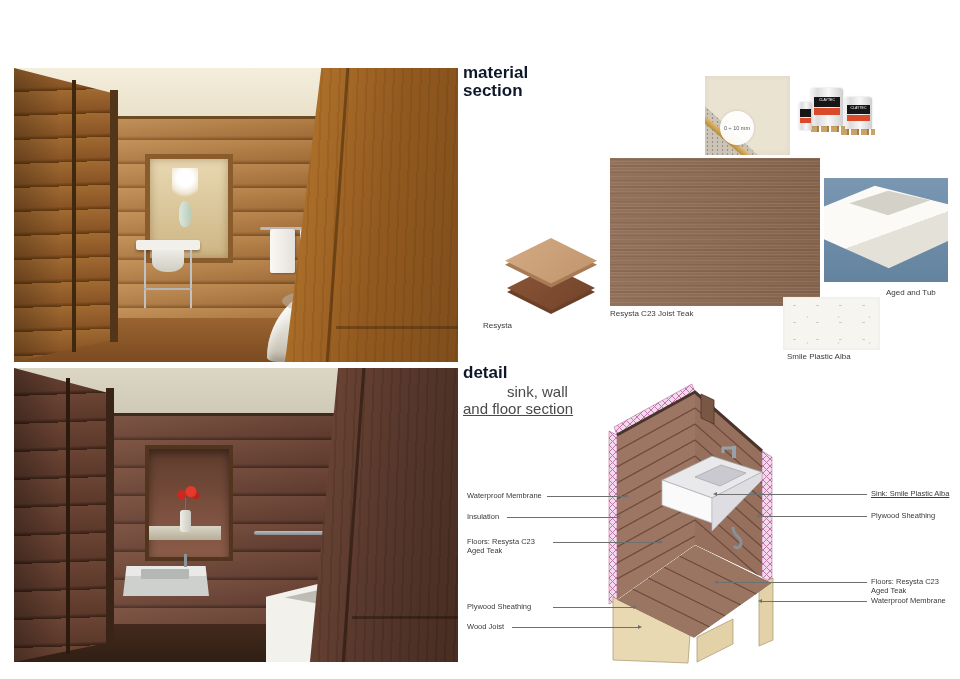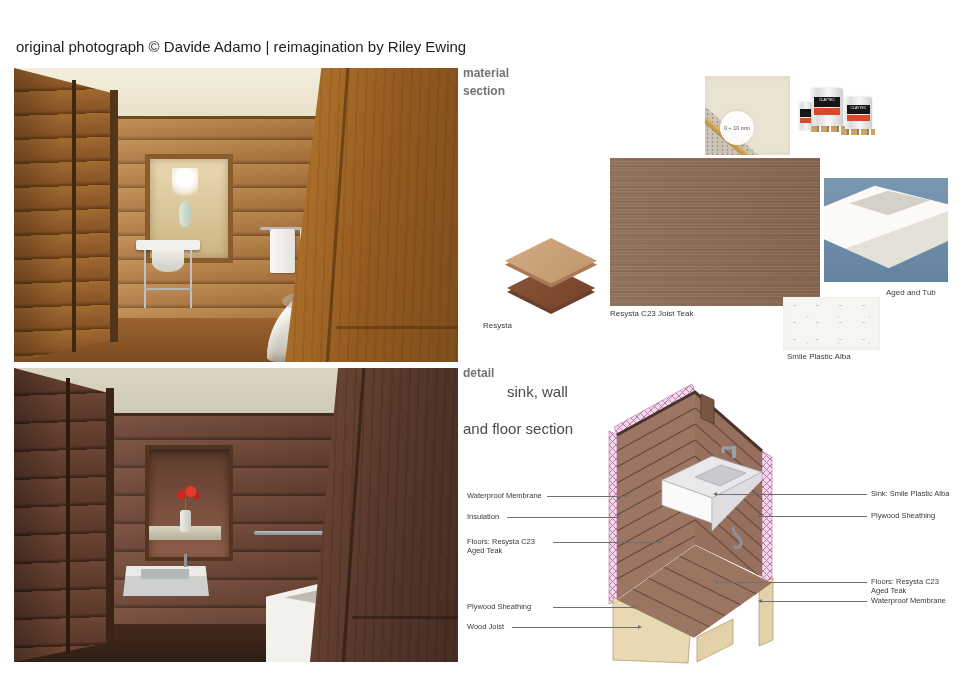--- a/index.html
+++ b/index.html
@@ -6,21 +6,21 @@
   .board{
     position:relative;width:960px;height:679px;background:#ffffff;
     font-family:"Liberation Sans", sans-serif;color:#1a1a1a;overflow:hidden;
     margin:0 auto;
   }
   .abs{position:absolute;}
   
   .title{left:16px;top:9px;font-size:19px;font-weight:700;letter-spacing:-0.2px;color:#111;}
   .subtitle{left:16px;top:38px;font-size:15px;font-weight:400;color:#222;}
   
-  .sec-head{font-size:12px;font-weight:700;color:#737373;line-height:18px;}
+  .sec-head{font-size:17px;font-weight:700;color:#0f172a;line-height:18px;}
   .sec-sub{font-size:15px;font-weight:400;color:#4a4a4a;line-height:17px;}
   
   .photo{width:444px;height:294px;overflow:hidden;background:#b5793f;}
   .photo *{position:absolute;}
   
   .swatch-label{font-size:8px;color:#3a3a3a;}
   .clay-sample{background:#eae3d2;overflow:hidden;box-shadow:inset 0 0 6px rgba(0,0,0,.06);}
   .clay-plaster{clip-path:polygon(0 38%,62% 100%,0 100%);
      background:#ccc4b6;
      background-image:radial-gradient(#9d9283 1px, transparent 1.2px);
@@ -44,21 +44,20 @@
   .dlbl{font-size:7.5px;line-height:9px;color:#3a3a3a;}
   .leader{height:0;border-top:1px solid #6f6f6f;}
   .arr-r{width:0;height:0;border-top:2.5px solid transparent;border-bottom:2.5px solid transparent;border-left:4.5px solid #6f6f6f;}
   .arr-l{width:0;height:0;border-top:2.5px solid transparent;border-bottom:2.5px solid transparent;border-right:4.5px solid #6f6f6f;}
 </style>
 </head>
 <body>
 
 <div class="board">
 
-  <div class="abs subtitle">original photograph © Davide Adamo | reimagination by Riley Ewing</div>
 
   <div class="abs photo" style="left:14px;top:68px;" title="original photograph: wood-paneled bathroom with window, pedestal sink and freestanding tub">
 
     <div style="left:0;top:48px;width:100%;height:208px;
       background:
         linear-gradient(90deg, rgba(255,244,214,.20), rgba(0,0,0,.10) 85%),
         repeating-linear-gradient(180deg,#c08749 0px,#ab7036 20px,#86521f 23px,#764618 24px);"></div>
 
     <div style="left:0;top:250px;width:100%;height:44px;
       background:linear-gradient(180deg,#9a6431,#7b4a20);"></div>
@@ -205,21 +204,21 @@
       clip-path:polygon(8% 45%,50% 8%,96% 36%,50% 80%);
       background:#d4d2c8;"></div>
   </div>
   <div class="abs swatch-label" style="left:886px;top:288px;">Aged and Tub</div>
 
   <div class="abs smile" style="left:783px;top:297px;width:97px;height:53px;"></div>
   <div class="abs swatch-label" style="left:787px;top:352px;">Smile Plastic Alba</div>
 
   <div class="abs sec-head" style="left:463px;top:364px;">detail</div>
   <div class="abs sec-sub" style="left:463px;top:383px;margin-left:44px;">sink, wall</div>
-  <div class="abs sec-sub" style="left:463px;top:420px;">and floor section</div>
+  <div class="abs sec-sub" style="left:463px;top:400px;text-decoration:underline;">and floor section</div>
 
   <svg class="abs" style="left:595px;top:382px;" width="200" height="295" viewBox="0 0 200 295" xmlns="http://www.w3.org/2000/svg">
     <defs>
       <pattern id="insul" width="7" height="7" patternUnits="userSpaceOnUse">
         <rect width="7" height="7" fill="#f2d9ee"></rect>
         <path d="M0 0L7 7 M7 0L0 7" stroke="#c573a8" stroke-width="1" fill="none"></path>
       </pattern>
       <clipPath id="clipL">
           <polygon points="100,10 22,53 22,218 100,163"></polygon>
         </clipPath>
@@ -299,21 +298,21 @@
   <div class="abs arr-r" style="left:659px;top:540px;"></div>
 
   <div class="abs dlbl" style="left:467px;top:602px;width:84px;">Plywood Sheathing</div>
   <div class="abs leader" style="left:553px;top:607px;width:80px;"></div>
   <div class="abs arr-r" style="left:633px;top:605px;"></div>
 
   <div class="abs dlbl" style="left:467px;top:622px;width:84px;">Wood Joist</div>
   <div class="abs leader" style="left:512px;top:627px;width:126px;"></div>
   <div class="abs arr-r" style="left:638px;top:625px;"></div>
 
-  <div class="abs dlbl" style="left:871px;top:489px;width:86px;">Sink: Smile Plastic Alba</div>
+  <div class="abs dlbl" style="left:871px;top:489px;width:86px;text-decoration:underline;">Sink: Smile Plastic Alba</div>
   <div class="abs leader" style="left:717px;top:494px;width:150px;"></div>
   <div class="abs arr-l" style="left:713px;top:492px;"></div>
 
   <div class="abs dlbl" style="left:871px;top:511px;width:86px;">Plywood Sheathing</div>
   <div class="abs leader" style="left:760px;top:516px;width:107px;"></div>
   <div class="abs arr-l" style="left:756px;top:514px;"></div>
 
   <div class="abs dlbl" style="left:871px;top:577px;width:86px;">Floors: Resysta C23 Aged Teak</div>
   <div class="abs leader" style="left:718px;top:582px;width:149px;"></div>
   <div class="abs arr-l" style="left:714px;top:580px;"></div>

